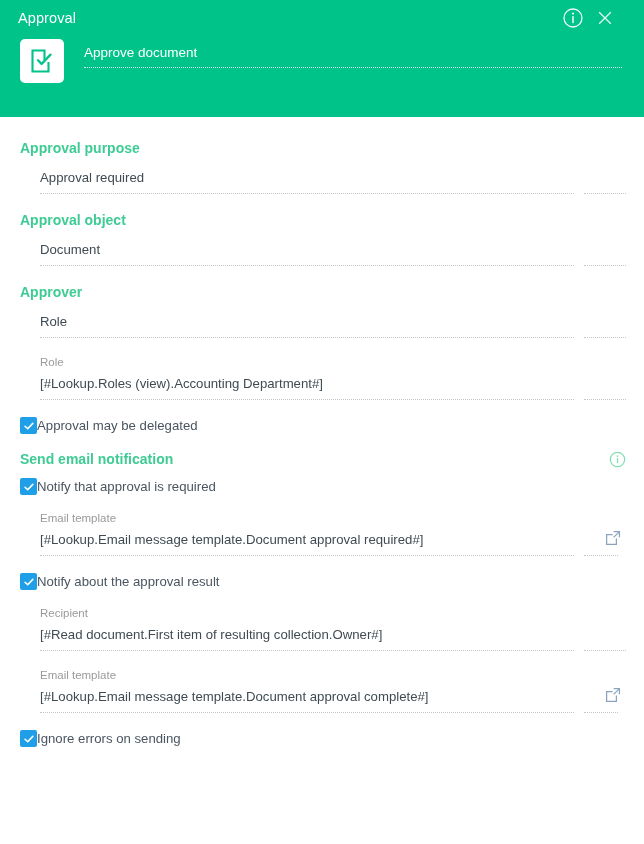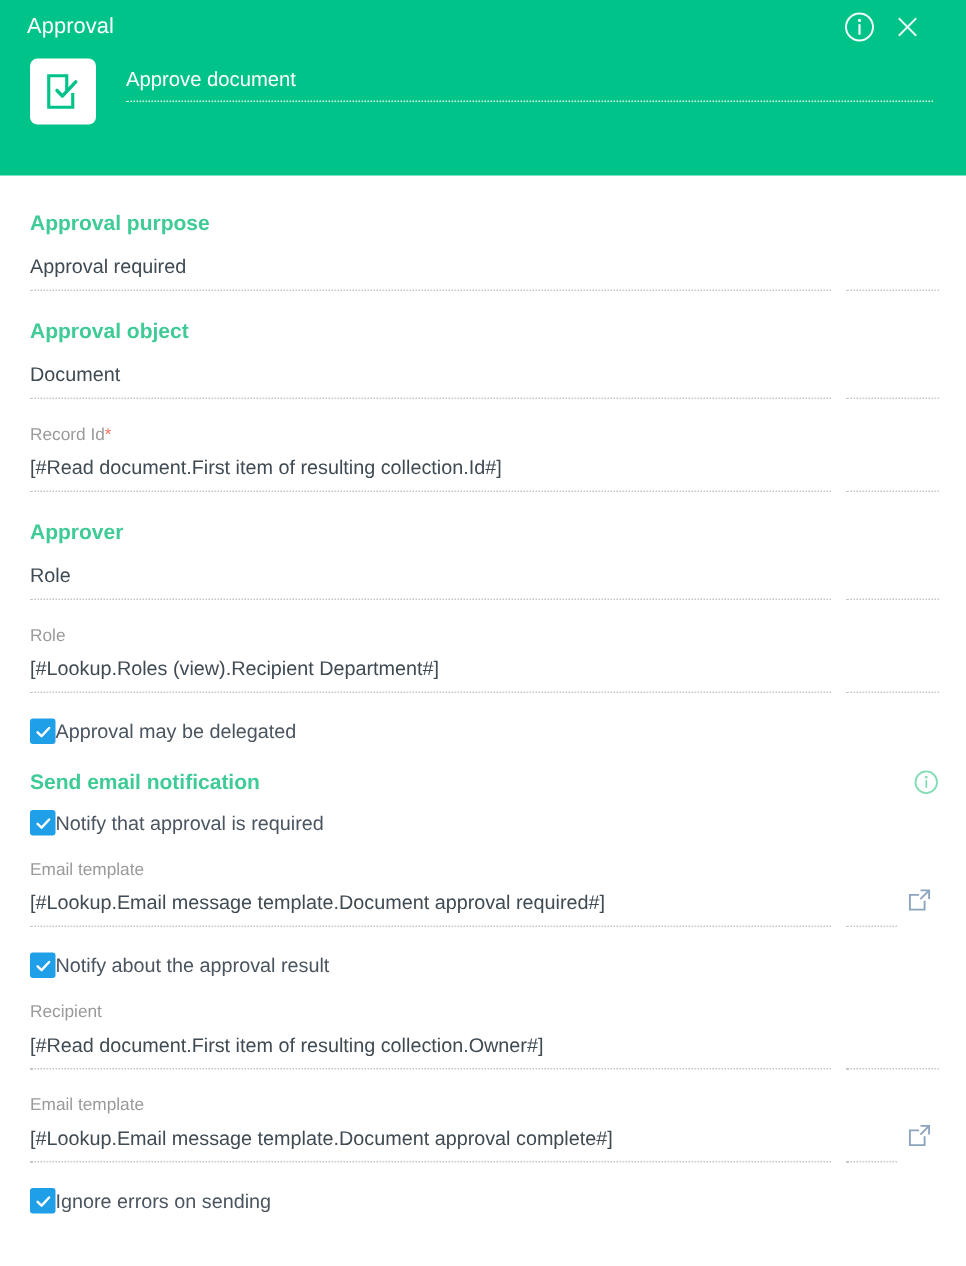--- a/index.html
+++ b/index.html
@@ -81,21 +81,21 @@
     margin-bottom: 12px;
     display: flex;
     align-items: center;
     gap: 7px;
     font-weight: bold;
   }
   .section-label.tight { margin-bottom: 10px; justify-content: space-between; }
 
   .info-sm { width: 17px; height: 17px; display: block; }
 
-  .field { margin-bottom: 17px; position: relative; }
+  .field { margin-bottom: 17px; position: relative; margin-left: 20px; }
   .field-label {
     color: #9a9a9a;
     font-size: 11.5px;
     line-height: 15px;
     margin-bottom: 5px;
   }
   .req { color: #f4755f; font-size: 11.5px; }
 
   .field-value {
     color: #3f4a52;
@@ -200,45 +200,36 @@
     </div>
     <div class="field">
       <div class="field-value">Document</div>
       <div class="underline">
         <span class="seg-a"></span>
           <span class="seg-gap"></span>
           <span class="seg-b"></span>
       </div>
     </div>
 
-    <div class="field">
-      <div class="field-label"><span>Record Id</span><span class="req">*</span></div>
-      <div class="field-value">[#Read document.First item of resulting collection.Id#]</div>
-      <div class="underline">
-        <span class="seg-a"></span>
-          <span class="seg-gap"></span>
-          <span class="seg-b"></span>
-      </div>
-    </div>
 
     <div class="section-label">
       <span>Approver</span>
     </div>
     <div class="field">
       <div class="field-value">Role</div>
       <div class="underline">
         <span class="seg-a"></span>
           <span class="seg-gap"></span>
           <span class="seg-b"></span>
       </div>
     </div>
 
     <div class="field">
       <div class="field-label">Role</div>
-      <div class="field-value">[#Lookup.Roles (view).Recipient Department#]</div>
+      <div class="field-value">[#Lookup.Roles (view).Accounting Department#]</div>
       <div class="underline">
         <span class="seg-a"></span>
           <span class="seg-gap"></span>
           <span class="seg-b"></span>
       </div>
     </div>
 
     <div class="check-row">
       <span class="checkbox">
         <svg viewBox="0 0 14 14" width="12" height="12">

